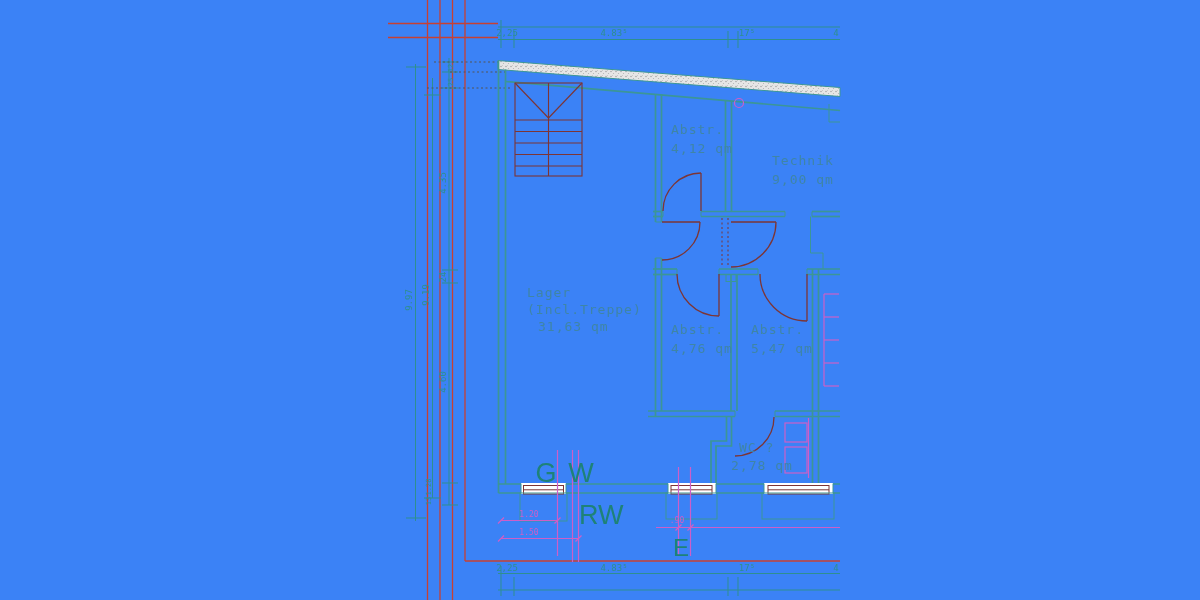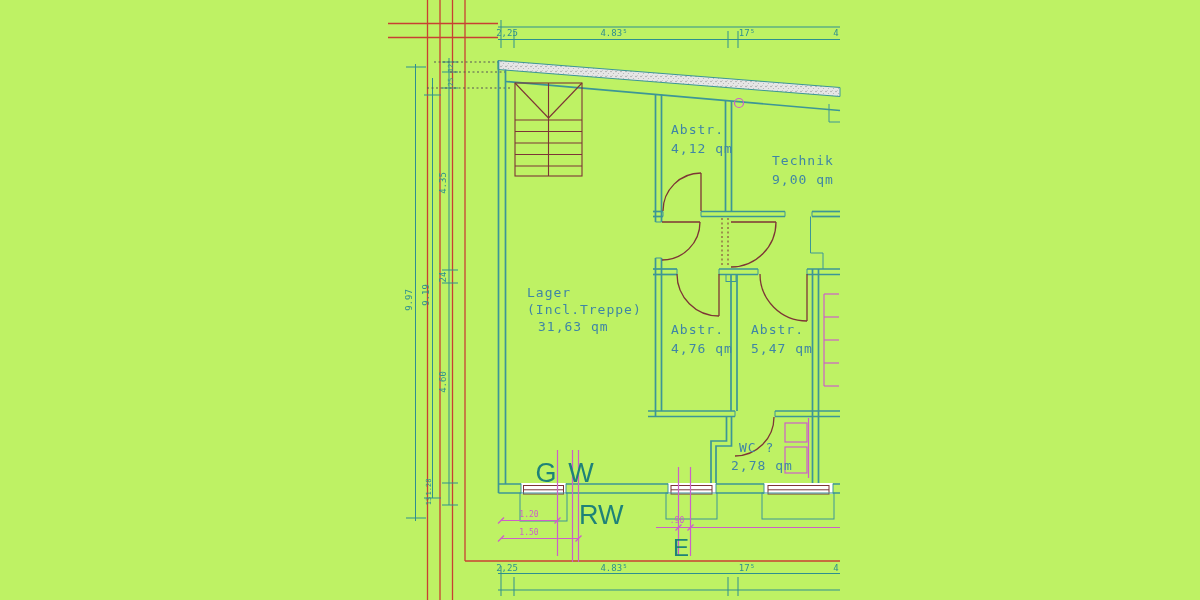--- a/index.html
+++ b/index.html
@@ -1,16 +1,16 @@
 <!DOCTYPE html>
 <html><head>
 <meta charset="utf-8">
 <style>
   html,body{margin:0;padding:0;background:#ffffff;}
-  #stage{width:1200px;height:600px;position:relative;background:#bef264;overflow:hidden;}
+  #stage{width:1200px;height:600px;position:relative;background:#3b82f6;overflow:hidden;}
   svg{display:block;}
   .grid{stroke:#c84032;stroke-width:1.3;fill:none}
   .dim{stroke:#2e8f8f;stroke-width:1;fill:none}
   .w{stroke:#3c9696;stroke-width:1.7;fill:none}
   .wt{stroke:#3c9696;stroke-width:1;fill:none}
   .door{stroke:#7d3535;stroke-width:1.3;fill:none}
   .stair{stroke:#7d3535;stroke-width:1.1;fill:none}
   .frame{stroke:#7d3535;stroke-width:1;fill:none}
   .mag{stroke:#cd5fc8;stroke-width:1.2;fill:none}
   .dash{stroke:#555;stroke-width:1;stroke-dasharray:2,2.5;fill:none}

